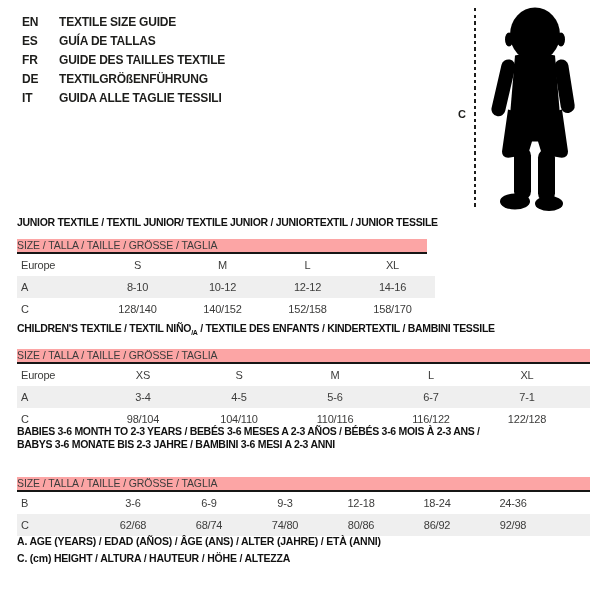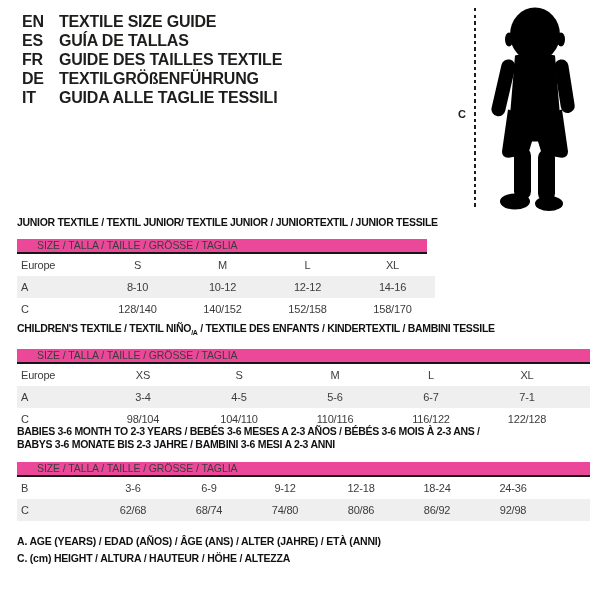--- a/index.html
+++ b/index.html
@@ -3,41 +3,41 @@
 <meta charset="utf-8">
 <title>TEXTILE SIZE GUIDE</title>
 <style>
   html,body{margin:0;padding:0;background:#ffffff;}
   .canvas{
     position:relative;width:600px;height:600px;background:#fff;overflow:hidden;
     font-family:"Liberation Sans",sans-serif;color:#1d1d1b;
   }
   
   .lang-list{position:absolute;left:22px;top:12px;}
-  .lang-row{display:flex;height:19px;align-items:center;font-weight:bold;font-size:16px;letter-spacing:-0.2px;}
+  .lang-row{display:flex;height:19px;align-items:center;font-weight:bold;font-size:12px;letter-spacing:-0.2px;}
   .lang-row .code{width:37px;}
   
   .figure{position:absolute;left:450px;top:0;width:150px;height:220px;}
   .dash-line{
     position:absolute;left:24px;top:8px;width:2px;height:202px;
     background:repeating-linear-gradient(to bottom,#1d1d1b 0 3.5px,transparent 3.5px 6.5px);
   }
   .c-label{position:absolute;left:8px;top:108px;font-weight:bold;font-size:11px;}
   .baby-svg{position:absolute;left:29px;top:5px;}
   
   .tbl{position:absolute;left:17px;}
   .t0{top:216px;width:410px;}
   .t1{top:322px;width:573px;}
   .t2{top:425px;width:573px;}
   .tbl-title{font-weight:bold;font-size:10.5px;line-height:13px;letter-spacing:-0.3px;color:#111;white-space:nowrap;margin:0 0 10px 0;}
-  .t2 .tbl-title{margin-bottom:11px;}
+  .t2 .tbl-title{margin-bottom:26px;}
   .tbl-title .sub{font-size:7px;vertical-align:sub;}
   .size-band{
-    height:13px;line-height:13px;background:#ec4899;border-bottom:2px solid #161615;
-    font-size:10.5px;letter-spacing:-0.1px;color:#3c3c3b;padding-left:20px;
+    height:13px;line-height:13px;background:#fca5a5;border-bottom:2px solid #161615;
+    font-size:10.5px;letter-spacing:-0.1px;color:#3c3c3b;padding-left:0;
   }
   table{border-collapse:collapse;table-layout:fixed;width:100%;}
   td{height:22px;font-size:11px;letter-spacing:-0.2px;color:#3c3c3b;text-align:center;padding:0;vertical-align:middle;}
   td.lbl{width:74px;text-align:left;padding-left:4px;}
   td.fill{width:auto;}
   .t0 td.val{width:85px;}
   .t1 td.val{width:96px;}
   .t2 td.val{width:76px;}
   tbody tr:nth-child(2){background:#efefef;}
   
@@ -163,21 +163,21 @@
 
   <section class="tbl t2">
     <div class="tbl-title"><span>BABIES 3-6 MONTH TO 2-3 YEARS / BEBÉS 3-6 MESES A 2-3 AÑOS / BÉBÉS 3-6 MOIS À 2-3 ANS /</span><br><span>BABYS 3-6 MONATE BIS 2-3 JAHRE / BAMBINI 3-6 MESI A 2-3 ANNI</span></div>
     <div class="size-band">SIZE / TALLA / TAILLE / GRÖSSE / TAGLIA</div>
     <table>
         <tbody>
           <tr>
             <td class="lbl">B</td>
             <td class="val">3-6</td>
             <td class="val">6-9</td>
-            <td class="val">9-12</td>
+            <td class="val">9-3</td>
             <td class="val">12-18</td>
             <td class="val">18-24</td>
             <td class="val">24-36</td>
             <td class="fill"></td>
           </tr>
           <tr>
             <td class="lbl">C</td>
             <td class="val">62/68</td>
             <td class="val">68/74</td>
             <td class="val">74/80</td>

